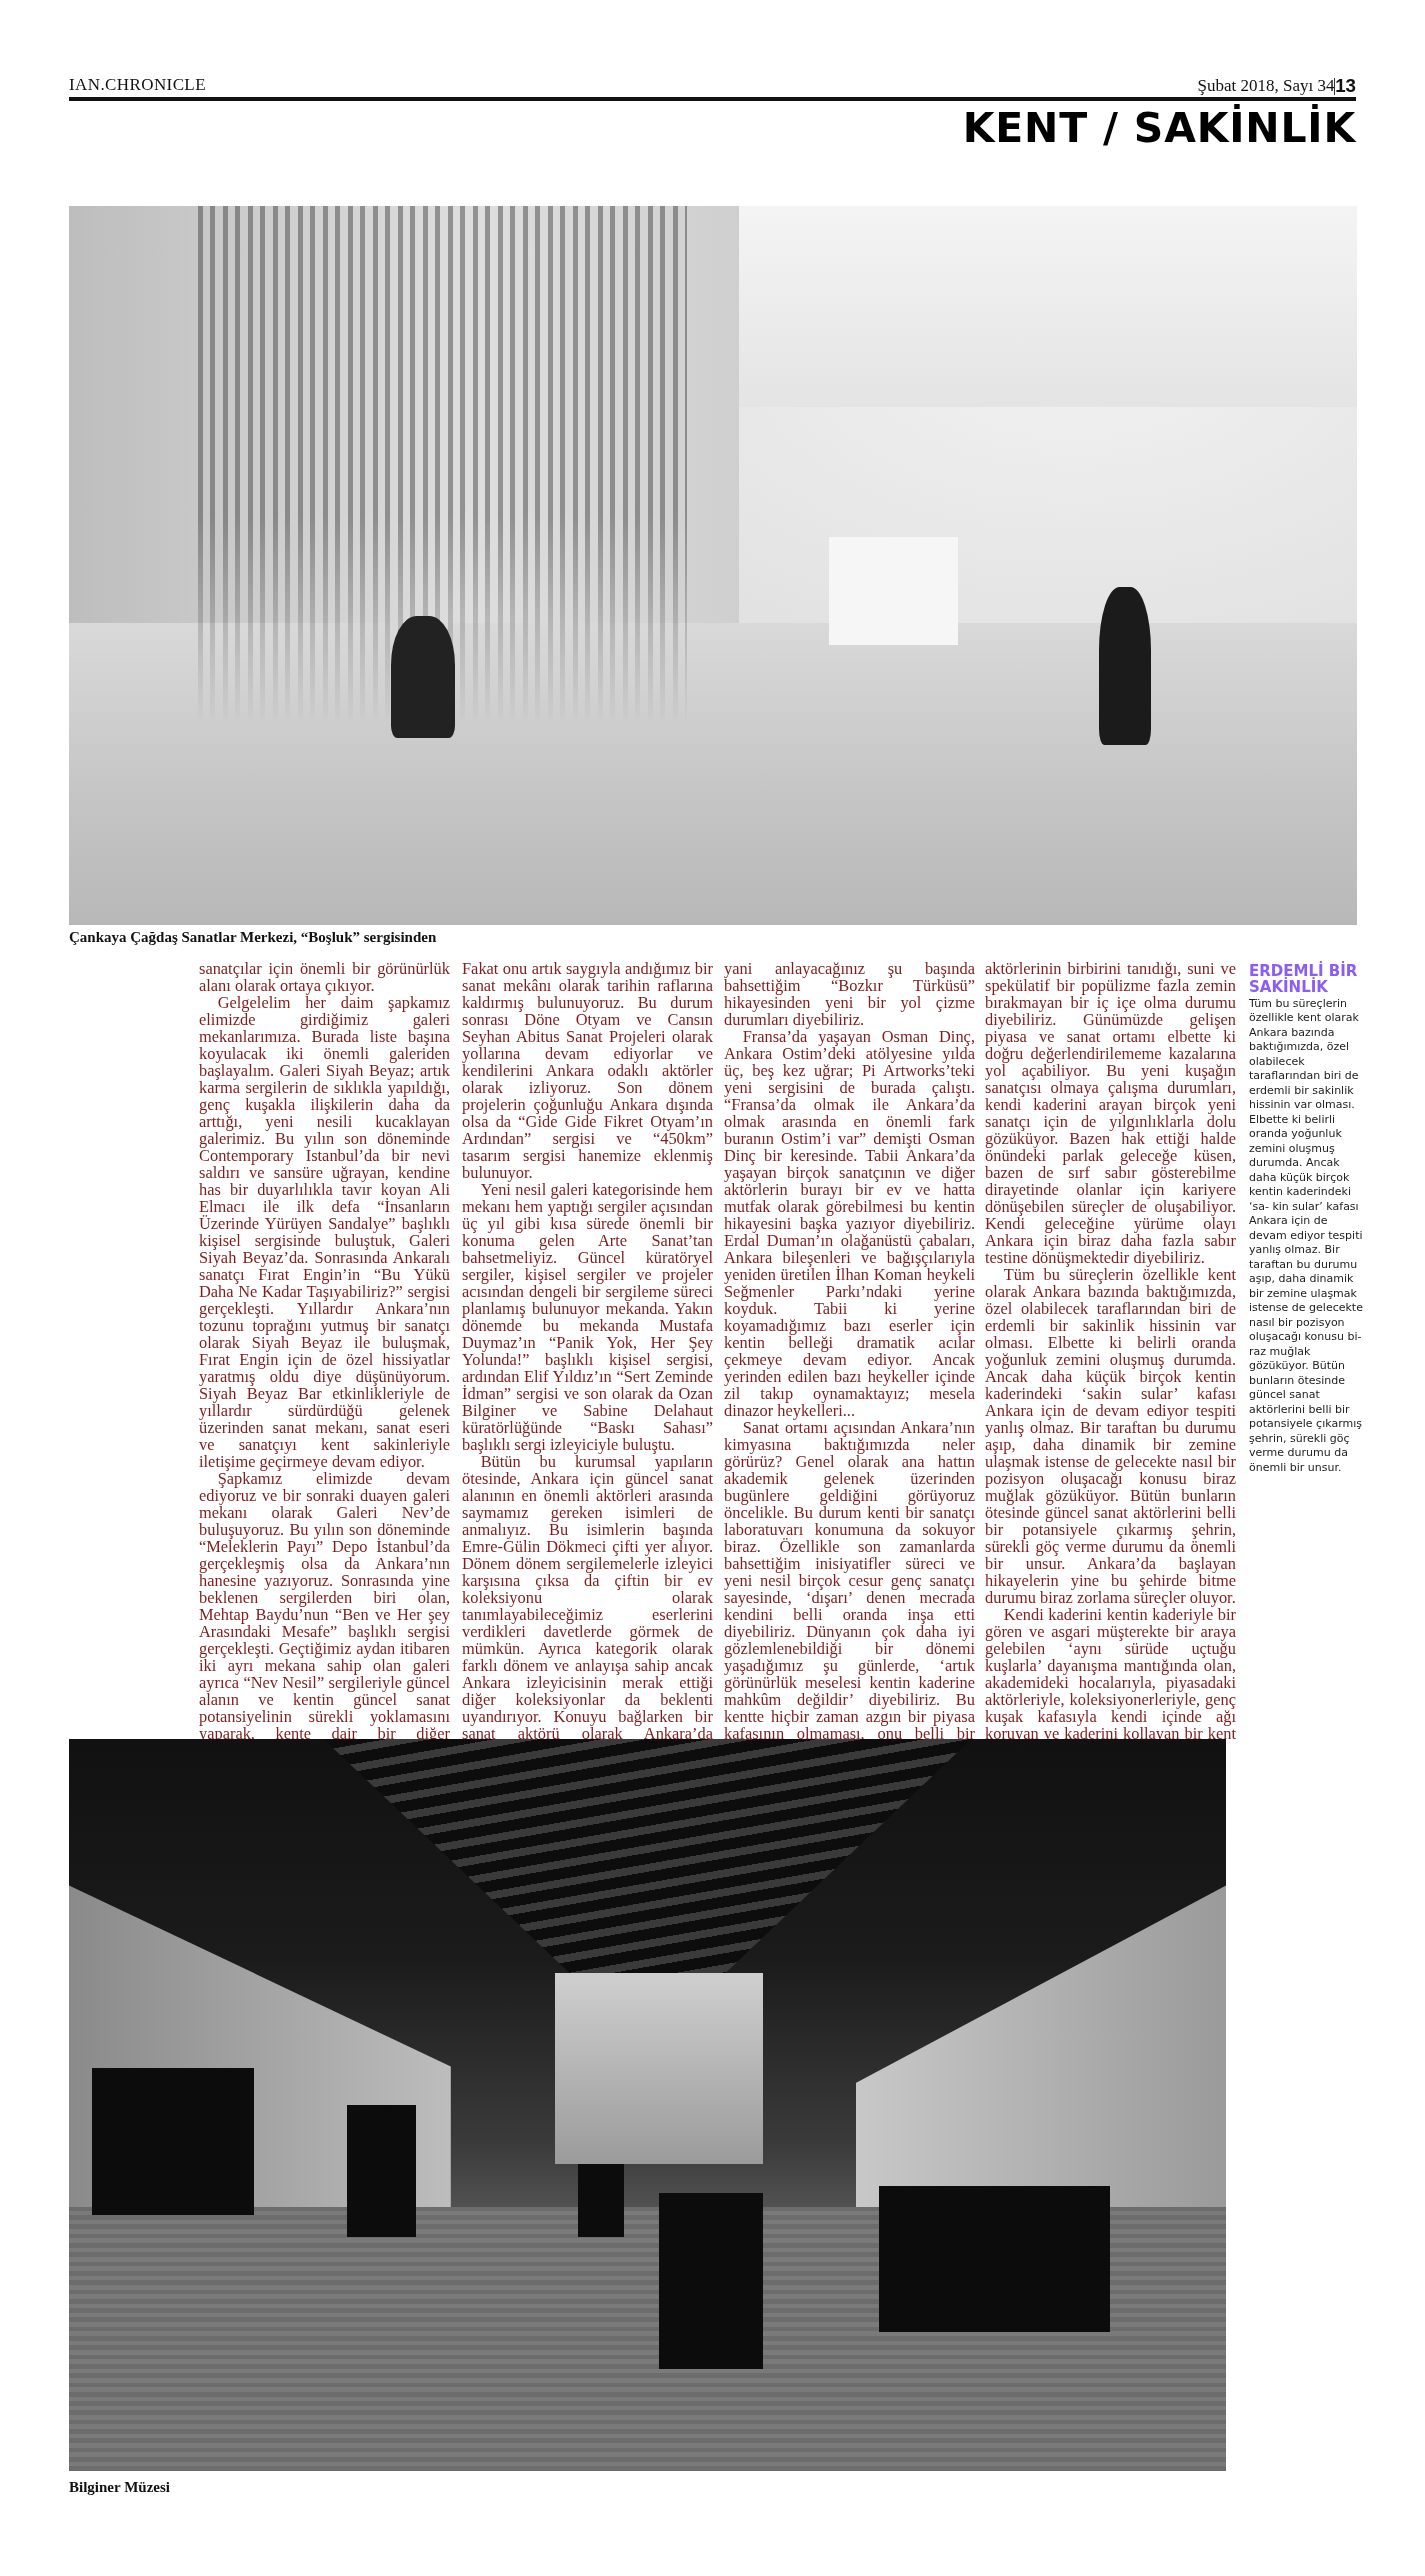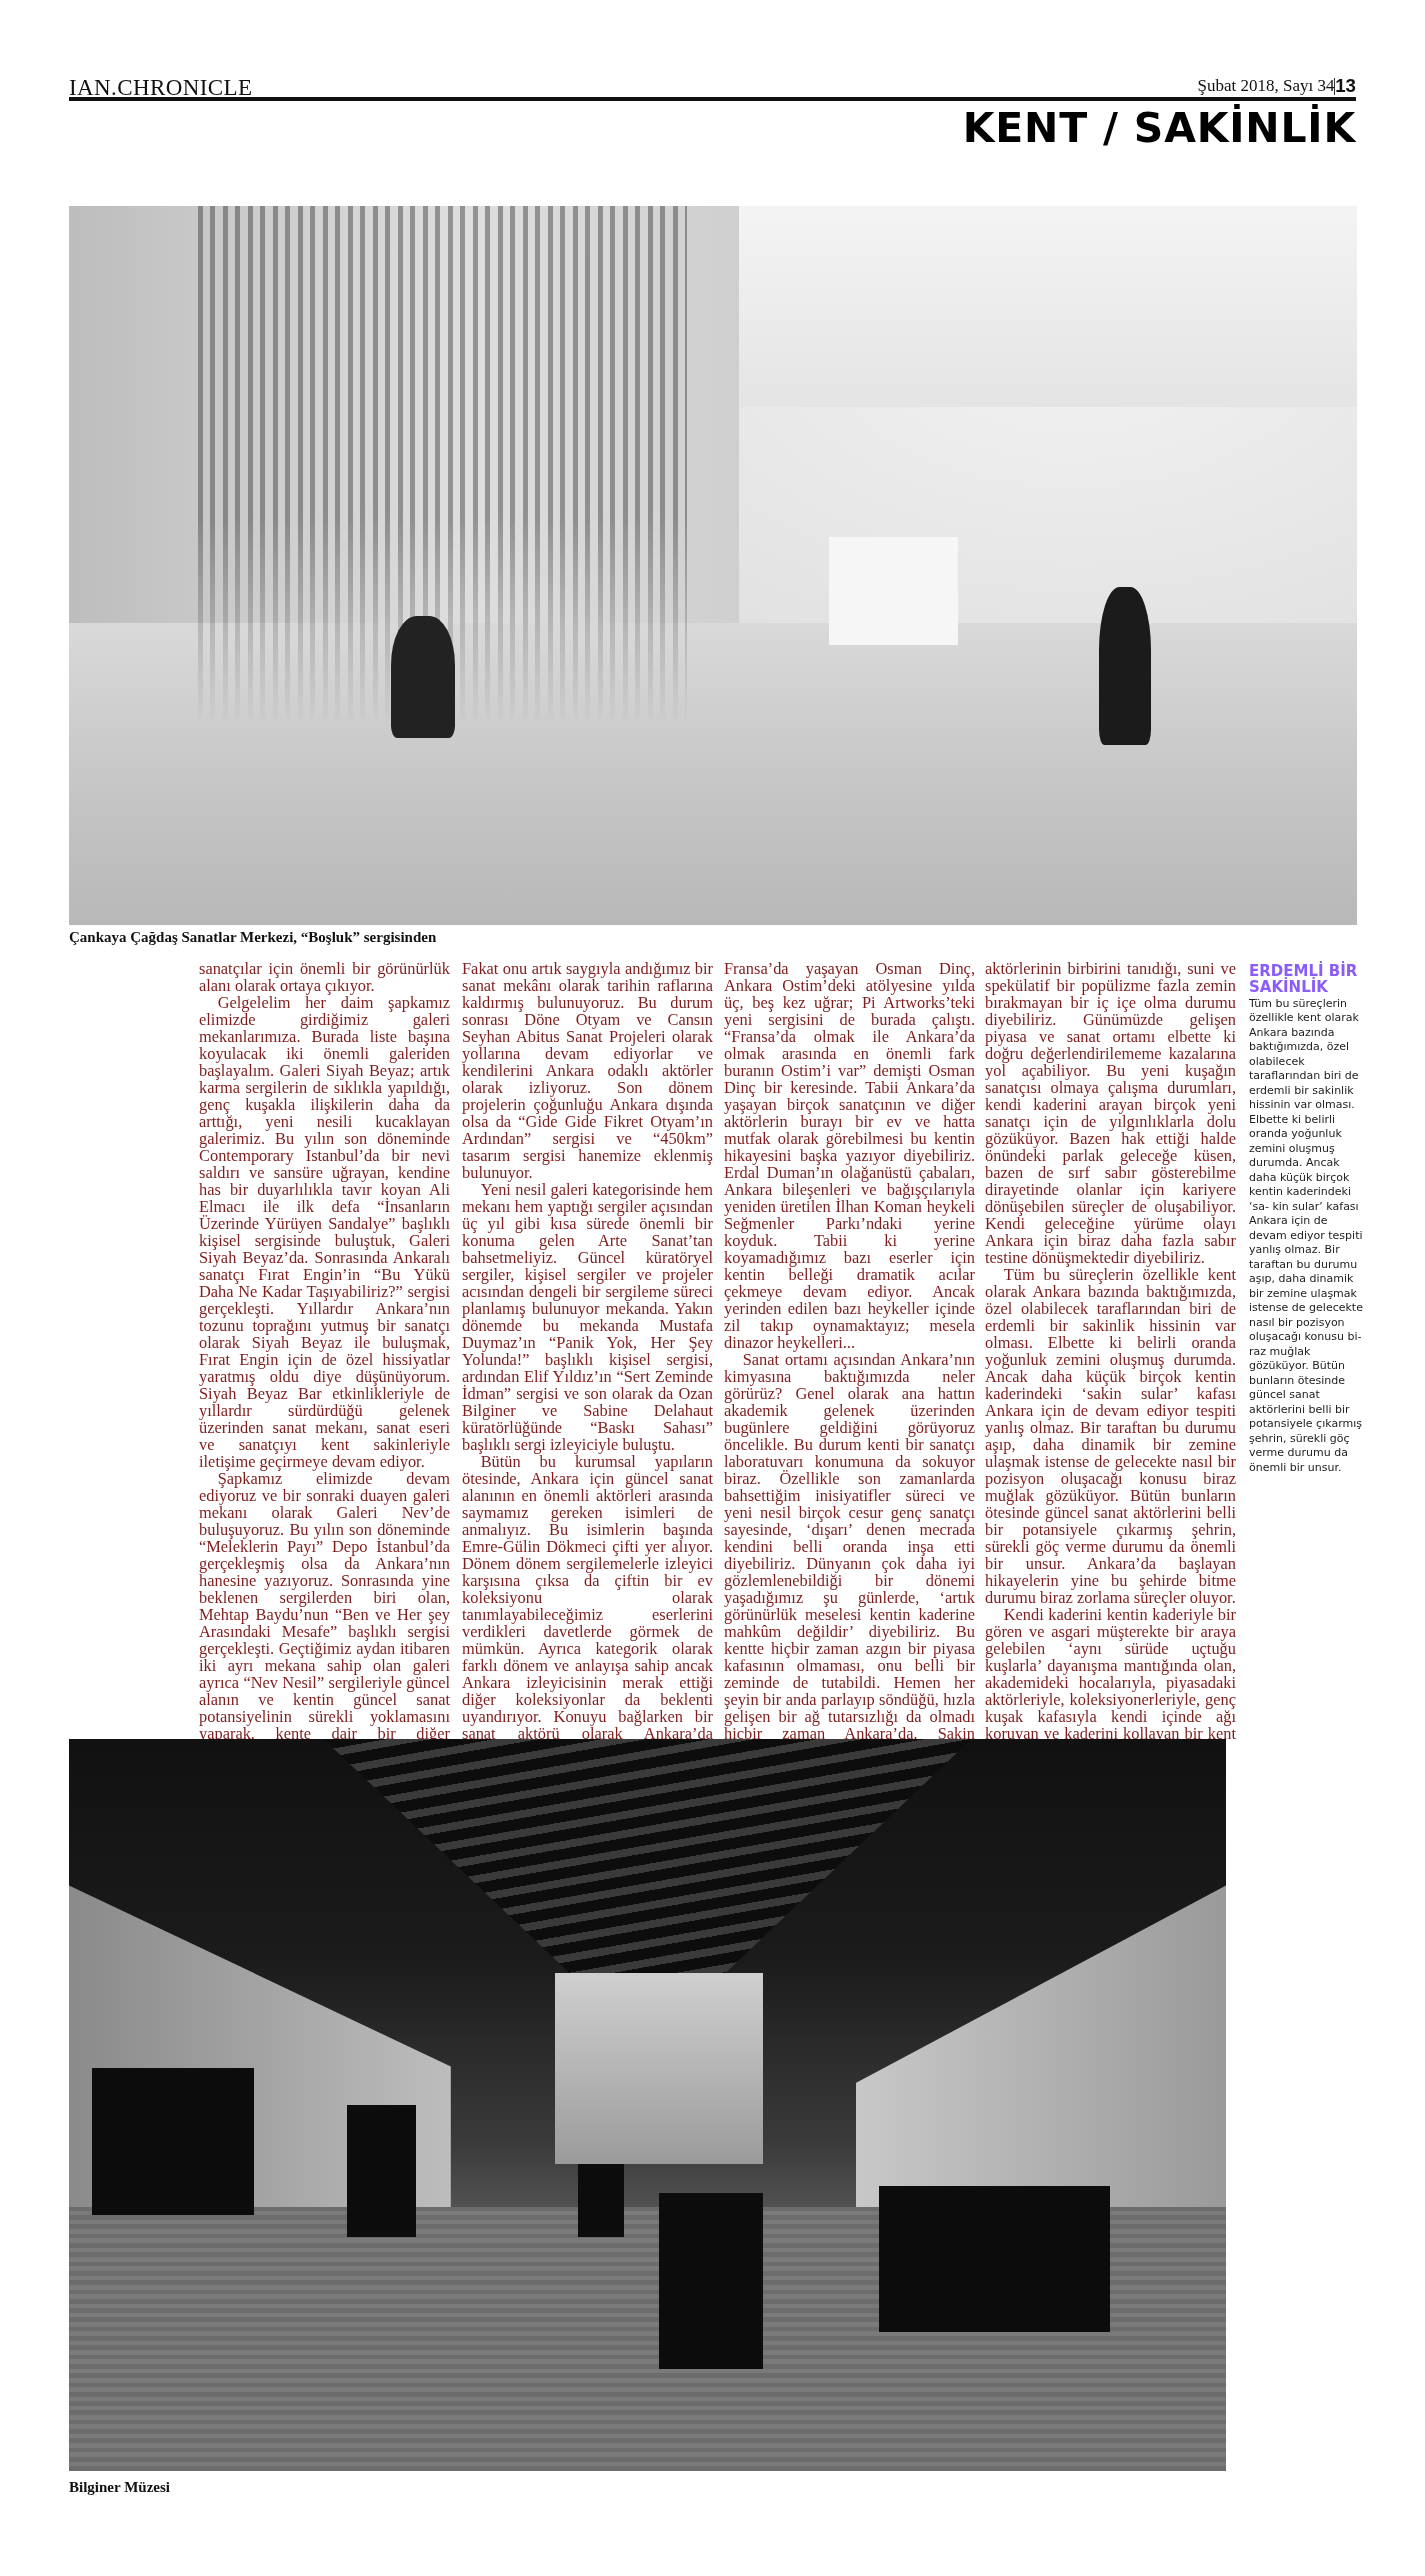--- a/index.html
+++ b/index.html
@@ -1,17 +1,17 @@
 <!DOCTYPE html>
 <html style="font-size:12.5px"><head>
 <meta charset="utf-8">
 <style>
   html, body { margin:0; padding:0; background:#ffffff; }
   body { width:1425px; height:2576px; position:relative; overflow:hidden; color:#1a1a1a; }
-  .masthead { position:absolute; left:69px; top:75px; font-family:"Liberation Serif", serif; font-size:23px; letter-spacing:0.4px; color:#111; }
+  .masthead { position:absolute; left:69px; top:75px; font-family:"Liberation Serif", serif; font-size:17px; letter-spacing:0.4px; color:#111; }
   .issue { position:absolute; right:69px; top:75px; font-family:"Liberation Serif", serif; font-size:17px; color:#111; display:flex; align-items:center; }
   .issue .sep { width:0.8px; height:17px; background:#333; }
   .issue .page { font-family:"Liberation Sans", sans-serif; font-weight:bold; font-size:18.7px; }
   .rule { position:absolute; left:69px; right:69px; top:97px; height:3.9px; background:#111; }
   .section-title { position:absolute; right:69px; top:104px; font-family:"DejaVu Sans", sans-serif; font-weight:bold; font-size:41px; letter-spacing:0.8px; color:#000; }
   .photo { position:absolute; overflow:hidden; }
   .photo1 { left:69px; top:206px; width:1288px; height:719px;
     background:
       radial-gradient(ellipse at 78% 18%, #f2f2f2 0%, #e2e2e2 40%, transparent 70%),
       linear-gradient(180deg, #d8d8d8 0%, #cfcfcf 55%, #e6e6e6 62%, #d0d0d0 100%); }
@@ -79,20 +79,21 @@
   <p>Burada bir diğer galeri mekanı olarak M1886’dan bahsetmek isterdim.</p>
 </div>
 
 <div class="col c2">
   <p>Fakat onu artık saygıyla andığımız bir sanat mekânı olarak tarihin raflarına kaldırmış bulunuyoruz. Bu durum sonrası Döne Otyam ve Cansın Seyhan Abitus Sanat Projeleri olarak yollarına devam ediyorlar ve kendilerini Ankara odaklı aktörler olarak izliyoruz. Son dönem projelerin çoğunluğu Ankara dışında olsa da “Gide Gide Fikret Otyam’ın Ardından” sergisi ve “450km” tasarım sergisi hanemize eklenmiş bulunuyor.</p>
   <p>Yeni nesil galeri kategorisinde hem mekanı hem yaptığı sergiler açısından üç yıl gibi kısa sürede önemli bir konuma gelen Arte Sanat’tan bahsetmeliyiz. Güncel küratöryel sergiler, kişisel sergiler ve projeler acısından dengeli bir sergileme süreci planlamış bulunuyor mekanda. Yakın dönemde bu mekanda Mustafa Duymaz’ın “Panik Yok, Her Şey Yolunda!” başlıklı kişisel sergisi, ardından Elif Yıldız’ın “Sert Zeminde İdman” sergisi ve son olarak da Ozan Bilginer ve Sabine Delahaut küratörlüğünde “Baskı Sahası” başlıklı sergi izleyiciyle buluştu.</p>
   <p>Bütün bu kurumsal yapıların ötesinde, Ankara için güncel sanat alanının en önemli aktörleri arasında saymamız gereken isimleri de anmalıyız. Bu isimlerin başında Emre-Gülin Dökmeci çifti yer alıyor. Dönem dönem sergilemelerle izleyici karşısına çıksa da çiftin bir ev koleksiyonu olarak tanımlayabileceğimiz eserlerini verdikleri davetlerde görmek de mümkün. Ayrıca kategorik olarak farklı dönem ve anlayışa sahip ancak Ankara izleyicisinin merak ettiği diğer koleksiyonlar da beklenti uyandırıyor. Konuyu bağlarken bir sanat aktörü olarak Ankara’da takılırken, bir grup arkadaşla atölye partileri vermeler, piyasa ve sanat dedikoduları yapmalar, kentin şövalyeleri gibi takılmalar,</p>
 </div>
 
 <div class="col c3">
+  <p>yani anlayacağınız şu başında bahsettiğim “Bozkır Türküsü” hikayesinden yeni bir yol çizme durumları diyebiliriz.</p>
   <p>Fransa’da yaşayan Osman Dinç, Ankara Ostim’deki atölyesine yılda üç, beş kez uğrar; Pi Artworks’teki yeni sergisini de burada çalıştı. “Fransa’da olmak ile Ankara’da olmak arasında en önemli fark buranın Ostim’i var” demişti Osman Dinç bir keresinde. Tabii Ankara’da yaşayan birçok sanatçının ve diğer aktörlerin burayı bir ev ve hatta mutfak olarak görebilmesi bu kentin hikayesini başka yazıyor diyebiliriz. Erdal Duman’ın olağanüstü çabaları, Ankara bileşenleri ve bağışçılarıyla yeniden üretilen İlhan Koman heykeli Seğmenler Parkı’ndaki yerine koyduk. Tabii ki yerine koyamadığımız bazı eserler için kentin belleği dramatik acılar çekmeye devam ediyor. Ancak yerinden edilen bazı heykeller içinde zil takıp oynamaktayız; mesela dinazor heykelleri...</p>
   <p>Sanat ortamı açısından Ankara’nın kimyasına baktığımızda neler görürüz? Genel olarak ana hattın akademik gelenek üzerinden bugünlere geldiğini görüyoruz öncelikle. Bu durum kenti bir sanatçı laboratuvarı konumuna da sokuyor biraz. Özellikle son zamanlarda bahsettiğim inisiyatifler süreci ve yeni nesil birçok cesur genç sanatçı sayesinde, ‘dışarı’ denen mecrada kendini belli oranda inşa etti diyebiliriz. Dünyanın çok daha iyi gözlemlenebildiği bir dönemi yaşadığımız şu günlerde, ‘artık görünürlük meselesi kentin kaderine mahkûm değildir’ diyebiliriz. Bu kentte hiçbir zaman azgın bir piyasa kafasının olmaması, onu belli bir zeminde de tutabildi. Hemen her şeyin bir anda parlayıp söndüğü, hızla gelişen bir ağ tutarsızlığı da olmadı hiçbir zaman Ankara’da. Sakin sularda kent</p>
 </div>
 
 <div class="col c4">
   <p>aktörlerinin birbirini tanıdığı, suni ve spekülatif bir popülizme fazla zemin bırakmayan bir iç içe olma durumu diyebiliriz. Günümüzde gelişen piyasa ve sanat ortamı elbette ki doğru değerlendirilememe kazalarına yol açabiliyor. Bu yeni kuşağın sanatçısı olmaya çalışma durumları, kendi kaderini arayan birçok yeni sanatçı için de yılgınlıklarla dolu gözüküyor. Bazen hak ettiği halde önündeki parlak geleceğe küsen, bazen de sırf sabır gösterebilme dirayetinde olanlar için kariyere dönüşebilen süreçler de oluşabiliyor. Kendi geleceğine yürüme olayı Ankara için biraz daha fazla sabır testine dönüşmektedir diyebiliriz.</p>
   <p>Tüm bu süreçlerin özellikle kent olarak Ankara bazında baktığımızda, özel olabilecek taraflarından biri de erdemli bir sakinlik hissinin var olması. Elbette ki belirli oranda yoğunluk zemini oluşmuş durumda. Ancak daha küçük birçok kentin kaderindeki ‘sakin sular’ kafası Ankara için de devam ediyor tespiti yanlış olmaz. Bir taraftan bu durumu aşıp, daha dinamik bir zemine ulaşmak istense de gelecekte nasıl bir pozisyon oluşacağı konusu biraz muğlak gözüküyor. Bütün bunların ötesinde güncel sanat aktörlerini belli bir potansiyele çıkarmış şehrin, sürekli göç verme durumu da önemli bir unsur. Ankara’da başlayan hikayelerin yine bu şehirde bitme durumu biraz zorlama süreçler oluyor.</p>
   <p><span>Kendi kaderini kentin kaderiyle bir gören ve asgari müşterekte bir araya gelebilen ‘aynı sürüde uçtuğu kuşlarla’ dayanışma mantığında olan, akademideki hocalarıyla, piyasadaki aktörleriyle, koleksiyonerleriyle, genç kuşak kafasıyla kendi içinde ağı koruyan ve kaderini kollayan bir kent profili çizmek isterim.</span> <span class="endmark">❦</span></p>
 </div>
 

